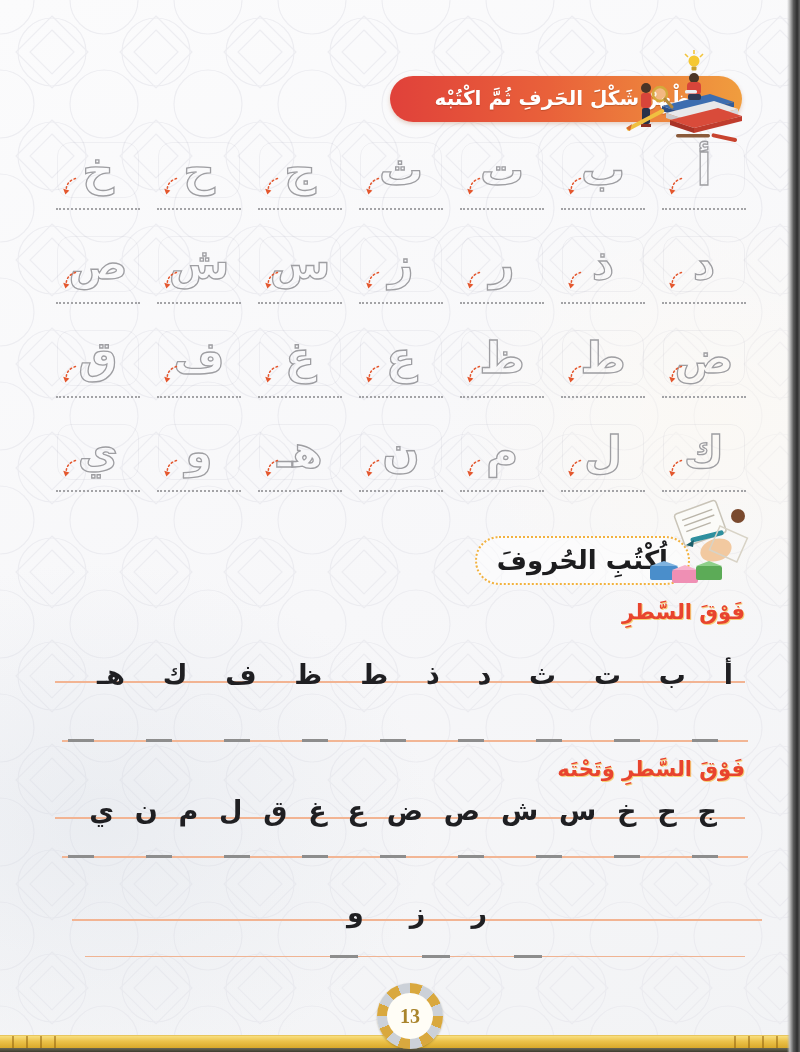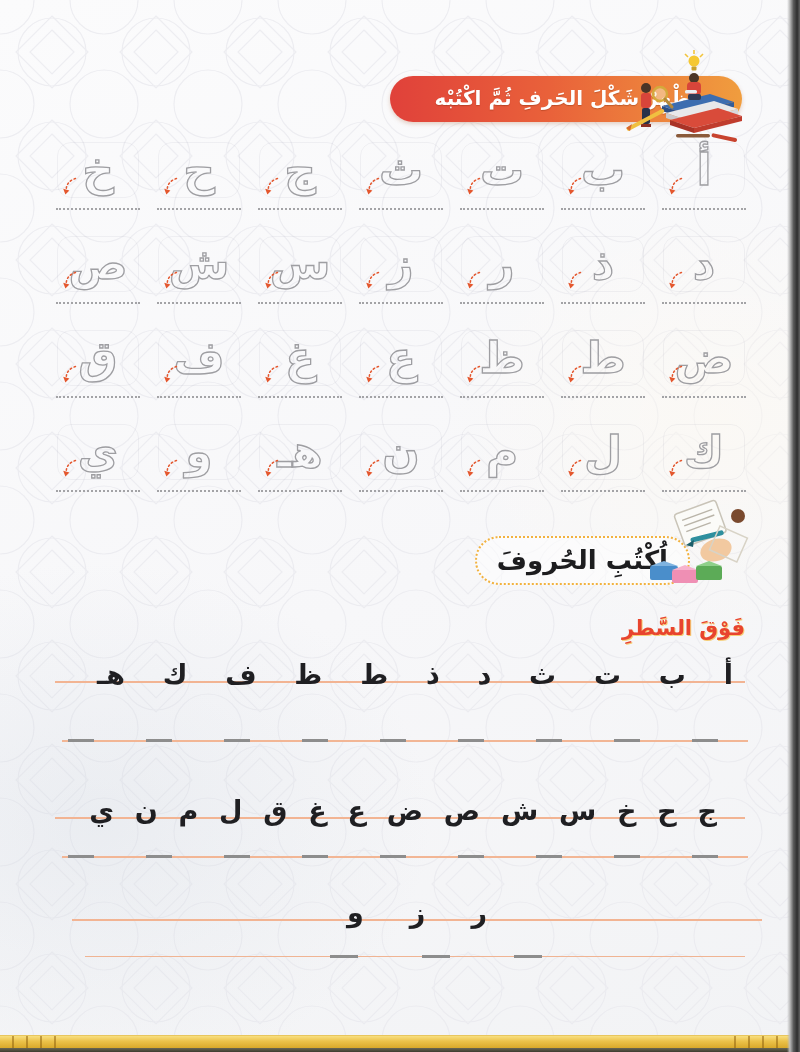--- a/index.html
+++ b/index.html
@@ -33,21 +33,21 @@
     overflow:visible;}
   .trace-cell .arrow{position:absolute;left:8px;top:34px;}
   .trace-line{width:84px;border-top:2px dotted #a3a3a6;margin-top:10px;height:0;}
 
   
   .pill{position:absolute;top:536px;right:110px;z-index:2;border:2px dotted #f2b23f;border-radius:24px;
     padding:7px 20px;background:rgba(255,255,255,.55);}
   .pill-title{font-size:26px;font-weight:bold;color:#1d1d1f;direction:rtl;line-height:1.2;}
   .group-label{position:absolute;right:55px;z-index:2;direction:rtl;font-size:21px;font-weight:bold;
     color:#e8442e;text-shadow:1px 1px 0 rgba(246,199,96,.85);}
-  .label-above{top:616px;}
+  .label-above{top:600px;}
   .label-above-below{top:757px;}
 
   .letters-row{position:absolute;left:55px;right:55px;height:44px;z-index:2;display:flex;direction:rtl;
     justify-content:space-between;align-items:flex-end;}
   .letters-row .base-line{position:absolute;left:0;right:0;bottom:5px;height:2px;background:#f2b493;z-index:0;}
   .solid-letter{position:relative;z-index:1;font-size:27px;font-weight:bold;color:#1f1f22;line-height:1;}
   .row-above{top:644px;padding:0 12px 0 42px;}
   .row-above-below{top:780px;padding:0 28px 0 34px;}
   .row-below{top:882px;justify-content:center;gap:46px;transform:translateX(17px);}
 
@@ -425,20 +425,21 @@
       <span class="solid-letter">ظ</span>
       <span class="solid-letter">ف</span>
       <span class="solid-letter">ك</span>
       <span class="solid-letter">هـ</span>
     </div>
   <div class="dash-line dash-1">
     <span class="orange"></span>
       <span class="dashes"></span>
   </div>
 
+  <div class="group-label label-above-below">فَوْقَ السَّطرِ وَتَحْتَه</div>
   <div class="letters-row row-above-below">
     <span class="base-line"></span>
   <span class="solid-letter">ج</span>
       <span class="solid-letter">ح</span>
       <span class="solid-letter">خ</span>
       <span class="solid-letter">س</span>
       <span class="solid-letter">ش</span>
       <span class="solid-letter">ص</span>
       <span class="solid-letter">ض</span>
       <span class="solid-letter">ع</span>
@@ -463,14 +464,17 @@
   <div class="sparse-line">
     <span class="orange"></span>
       <span class="dashes"></span>
   </div>
 
   <div class="gold-bar">
     <span class="ticks-left"></span>
     <span class="ticks-right"></span>
   </div>
   <div class="bottom-dark"></div>
+  <div class="medallion">
+    <div class="medallion-inner">13</div>
+  </div>
 
 </div>
 
 </body></html>

